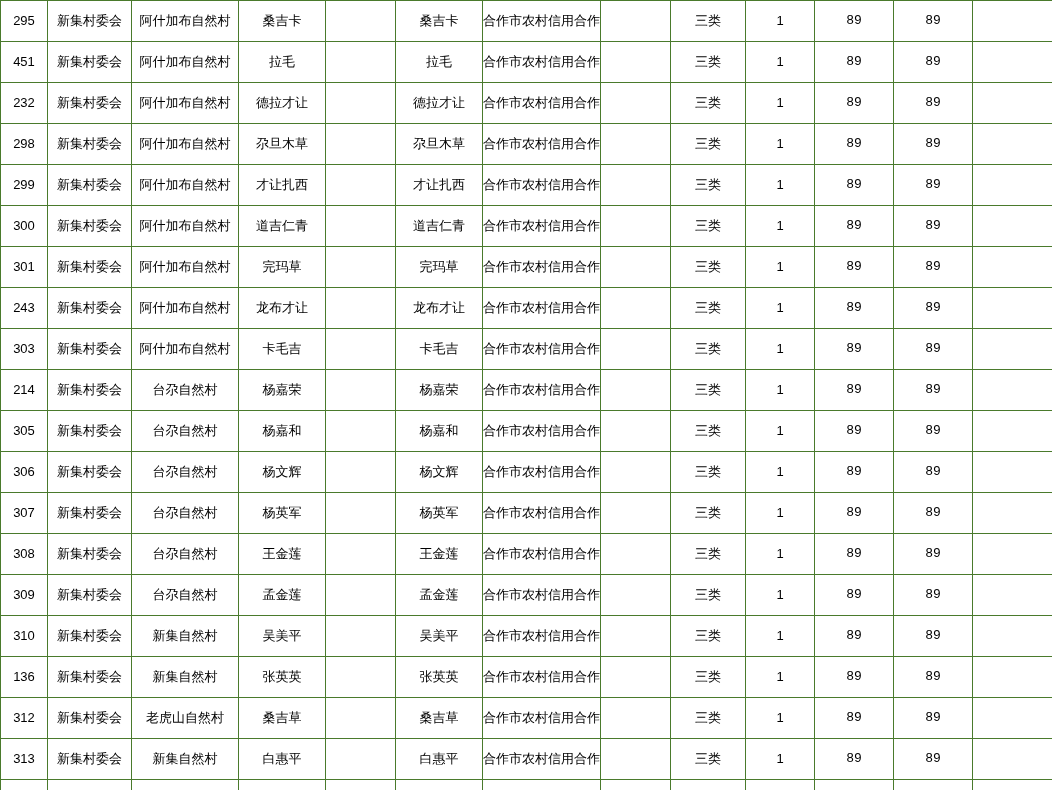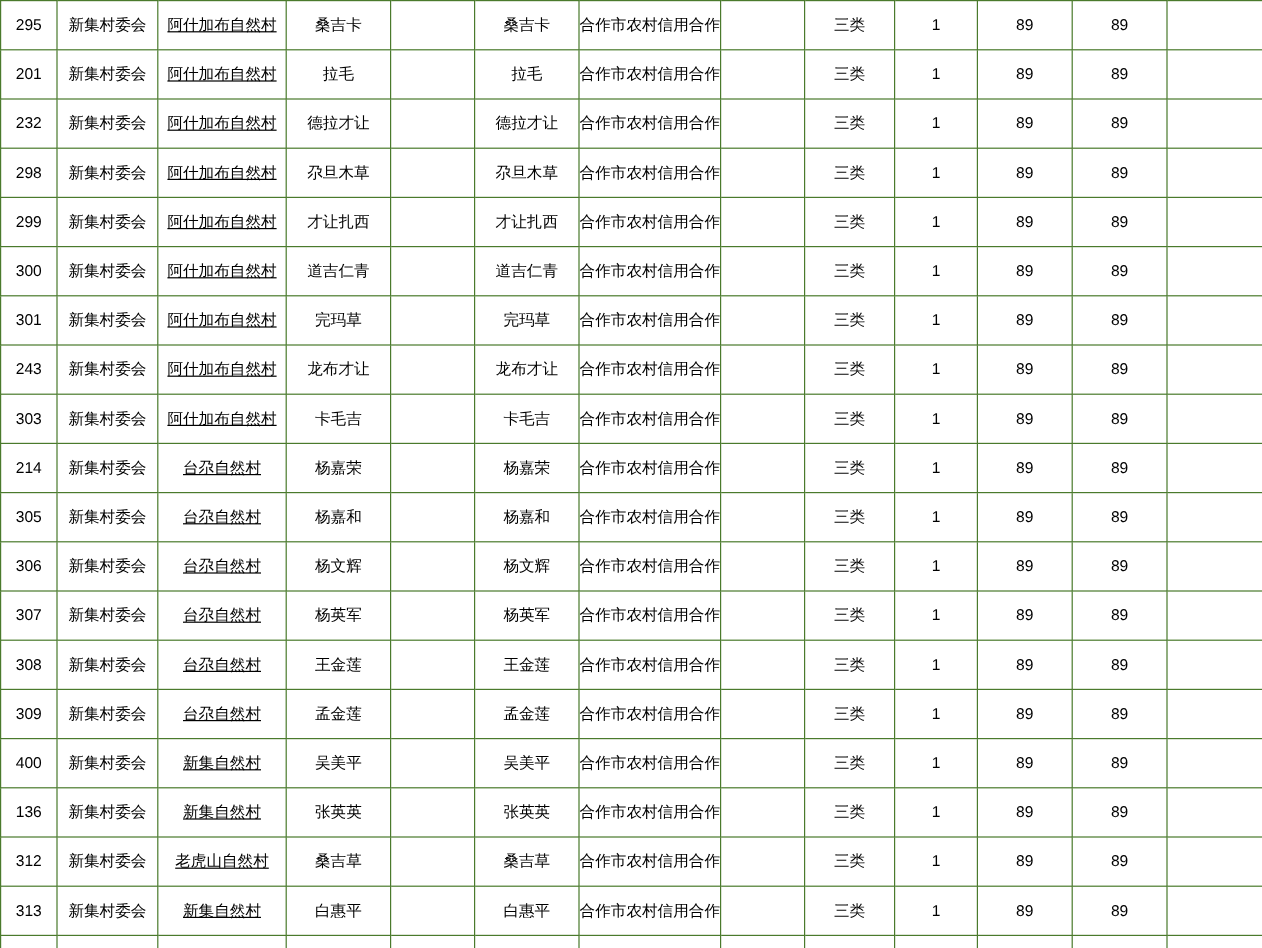--- a/index.html
+++ b/index.html
@@ -41,32 +41,32 @@
   col.c-bank   { width: 118px; }
   col.c-blank2 { width: 70px; }
   col.c-type   { width: 75px; }
   col.c-cnt    { width: 69px; }
   col.c-a      { width: 79px; }
   col.c-b      { width: 79px; }
   col.c-tail   { width: 80px; }
 
   td.idx    { font-size: 14px; }
   td.vill   { font-size: 13px; }
-  td.nat    { font-size: 13px; text-decoration: underline; }
+  td.nat    { font-size: 13px; }
   td.name   { font-size: 14px; }
   td.name2  { font-size: 14px; }
   td.bank   {
     font-size: 12px;
     white-space: normal;
     line-height: 1.25;
     padding: 0 3px;
   }
   td.type   { font-size: 13px; }
   td.cnt    { font-size: 13px; }
-  td.num    { font-size: 13px; }
+  td.num    { font-size: 13px; font-family: Liberation Mono, monospace; }
   td.blank  { }
   td.tail   { }
 </style>
 </head>
 <body>
 
 <table class="sheet">
   <colgroup>
     <col class="c-idx">
       <col class="c-vill">
@@ -92,21 +92,21 @@
         <td class="name2">桑吉卡</td>
         <td class="bank">合作市农村信用合作联社营业部</td>
         <td class="blank"></td>
         <td class="type">三类</td>
         <td class="cnt">1</td>
         <td class="num">89</td>
         <td class="num">89</td>
         <td class="tail"></td>
       </tr>
       <tr>
-        <td class="idx">201</td>
+        <td class="idx">451</td>
         <td class="vill">新集村委会</td>
         <td class="nat">阿什加布自然村</td>
         <td class="name">拉毛</td>
         <td class="blank"></td>
         <td class="name2">拉毛</td>
         <td class="bank">合作市农村信用合作联社营业部</td>
         <td class="blank"></td>
         <td class="type">三类</td>
         <td class="cnt">1</td>
         <td class="num">89</td>
@@ -302,21 +302,21 @@
         <td class="name2">孟金莲</td>
         <td class="bank">合作市农村信用合作联社营业部</td>
         <td class="blank"></td>
         <td class="type">三类</td>
         <td class="cnt">1</td>
         <td class="num">89</td>
         <td class="num">89</td>
         <td class="tail"></td>
       </tr>
       <tr>
-        <td class="idx">400</td>
+        <td class="idx">310</td>
         <td class="vill">新集村委会</td>
         <td class="nat">新集自然村</td>
         <td class="name">吴美平</td>
         <td class="blank"></td>
         <td class="name2">吴美平</td>
         <td class="bank">合作市农村信用合作联社营业部</td>
         <td class="blank"></td>
         <td class="type">三类</td>
         <td class="cnt">1</td>
         <td class="num">89</td>

